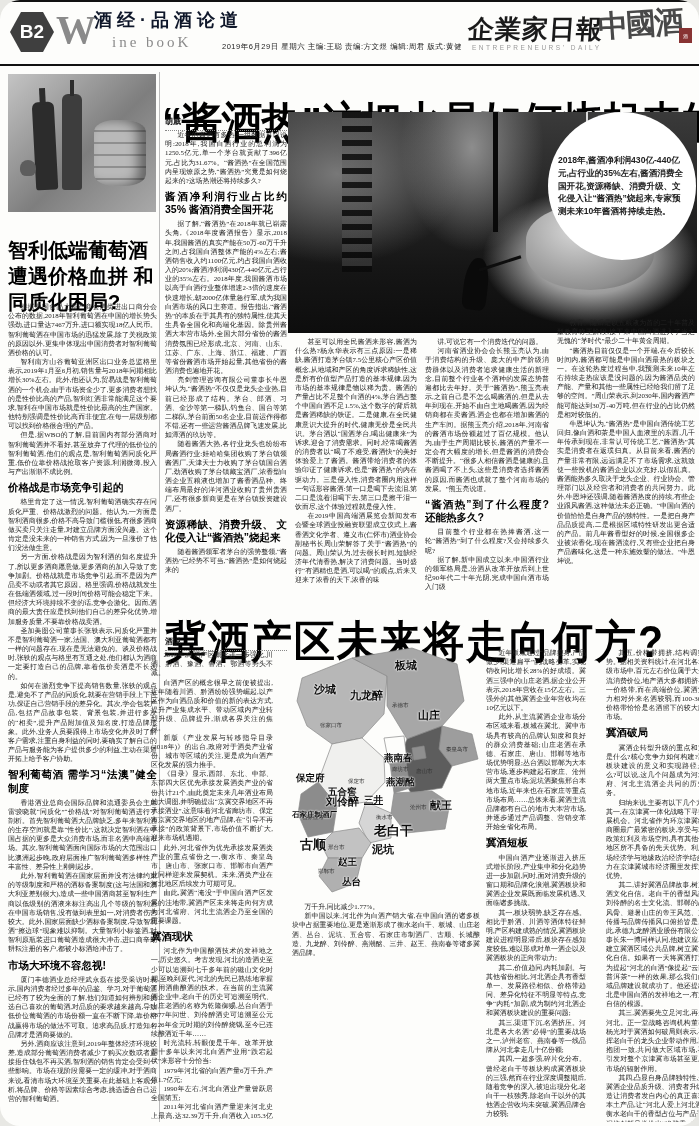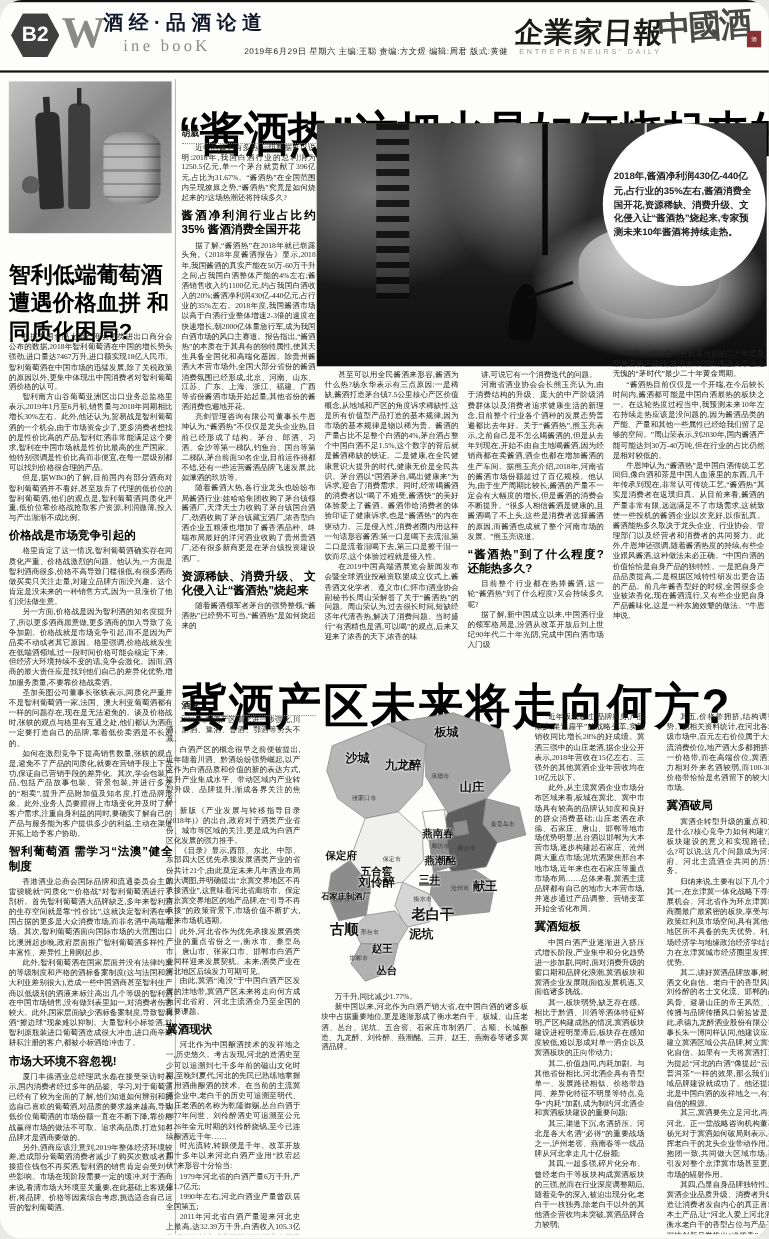--- a/index.html
+++ b/index.html
@@ -217,21 +217,21 @@
       </svg>
       <span class="mbrand mid" style="left:103px;top:12px;">板城</span>
       <span class="mbrand mid" style="left:22px;top:36px;">沙城</span>
       <span class="mbrand mid" style="left:58px;top:42px;">九龙醉</span>
       <span class="mbrand mid" style="left:126px;top:62px;">山庄</span>
       <span class="mbrand mid" style="left:34px;top:108px;margin-top:40px;">刘伶醉</span>
       <span class="mbrand" style="left:92px;top:106px;">燕南春</span>
       <span class="mbrand" style="left:4px;top:126px;">保定府</span>
       <span class="mbrand" style="left:36px;top:140px;">五合窖</span>
       <span class="mbrand" style="left:94px;top:130px;">燕潮酩</span>
-      <span class="mbrand" style="left:89px;top:148px;text-decoration:underline;">三井</span>
+      <span class="mbrand" style="left:72px;top:148px;text-decoration:underline;">三井</span>
       <span class="mbrand mid" style="left:138px;top:152px;">献王</span>
       <span class="mbrand sml" style="left:0px;top:164px;">石家庄制酒厂</span>
       <span class="mbrand big" style="left:82px;top:176px;">老白干</span>
       <span class="mbrand mid" style="left:80px;top:196px;">泥坑</span>
       <span class="mbrand big" style="left:8px;top:190px;">古顺</span>
       <span class="mbrand" style="left:46px;top:210px;">赵王</span>
       <span class="mbrand" style="left:50px;top:230px;">丛台</span>
       <span class="mcity" style="left:28px;top:76px;">张家口市</span>
       <span class="mcity" style="left:100px;top:56px;">承德市</span>
       <span class="mcity" style="left:154px;top:100px;">秦皇岛市</span>

